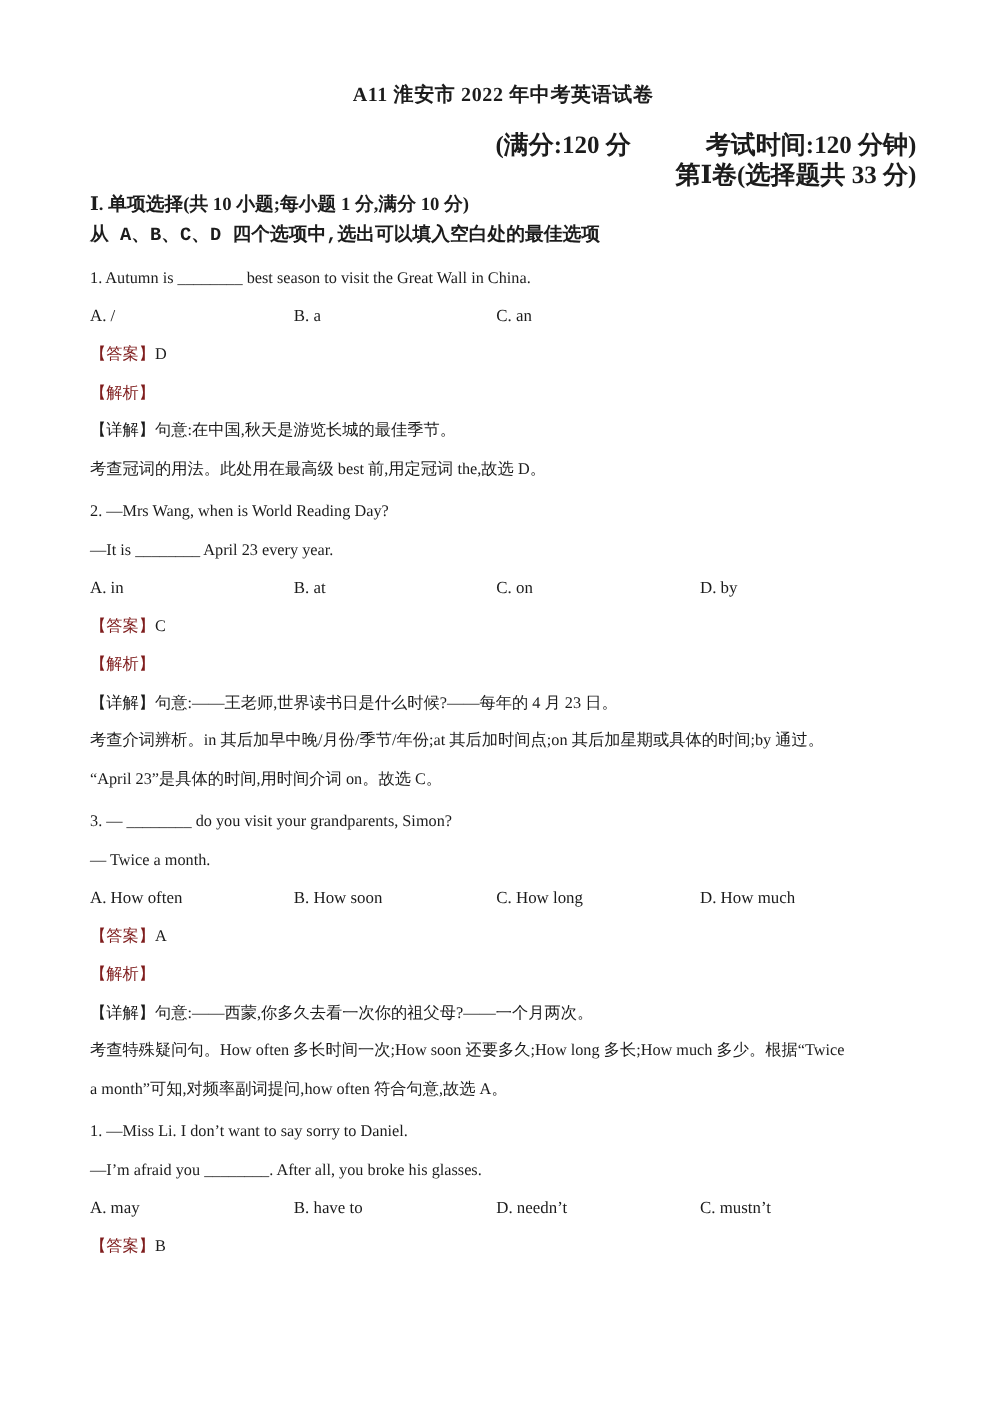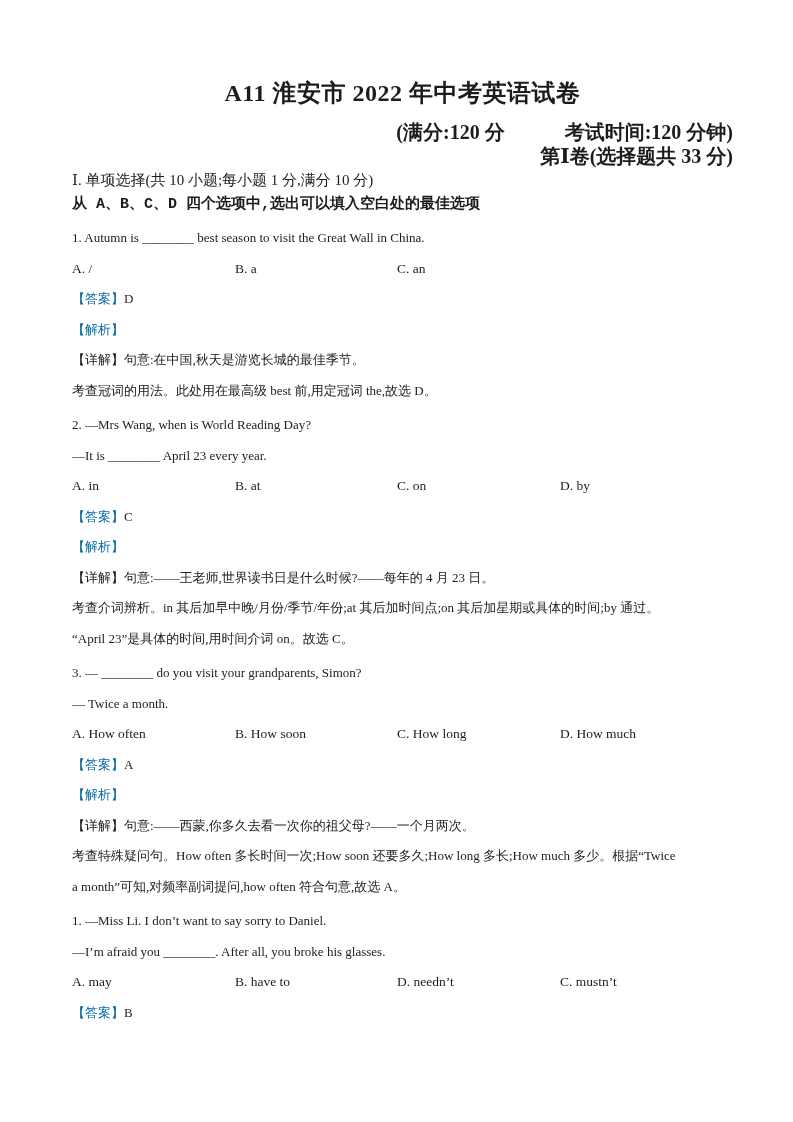--- a/index.html
+++ b/index.html
@@ -7,45 +7,45 @@
     position:relative;
     width:793px; height:1122px;
     background:#ffffff;
     color:#1c1c1c;
     font-family:"Liberation Serif","DejaVu Serif",serif;
     box-sizing:border-box;
     padding:64px 60px 0 72px;
     overflow:hidden;
   }
   .title {
-    margin:16px 0 14px 0;
-    font-size:24px; line-height:26px;
+    margin:0 0 14px 0;
+    font-size:16px; line-height:26px;
     font-weight:700; text-align:center;
     letter-spacing:0.5px;
   }
   .meta, .volume {
     margin:0; font-size:20px; line-height:24px;
     font-weight:700; text-align:right;
   }
   .section-heading {
-    margin:0; font-size:15px; line-height:24px; font-weight:400;
+    margin:0; font-size:15px; line-height:24px; font-weight:700;
   }
   .instruction {
     margin:0 0 6px 0; font-size:15px; line-height:25px; font-weight:700;font-family:Liberation Mono, monospace;
   }
   .line {
     margin:0; font-size:13px; line-height:30.5px; white-space:nowrap;
   }
   .options {
     display:grid;
     grid-template-columns:163px 162px 163px 1fr;
     font-size:13.5px; line-height:30.5px;
   }
   .question + .question { margin-top:4px; }
-  .blue { color:#0369a1; }
+  .blue { color:#7f1d1d; }
 </style>
 </head>
 <body>
 
 <div class="page">
 
   <header>
     <h1 class="title">A11 淮安市 2022 年中考英语试卷</h1>
     <p class="meta">(满分:120 分　　　考试时间:120 分钟)</p>
     <p class="volume">第Ⅰ卷(选择题共 33 分)</p>

